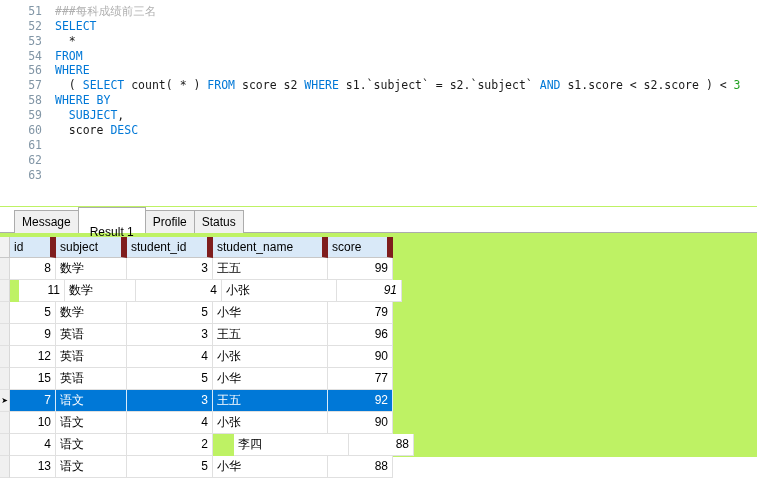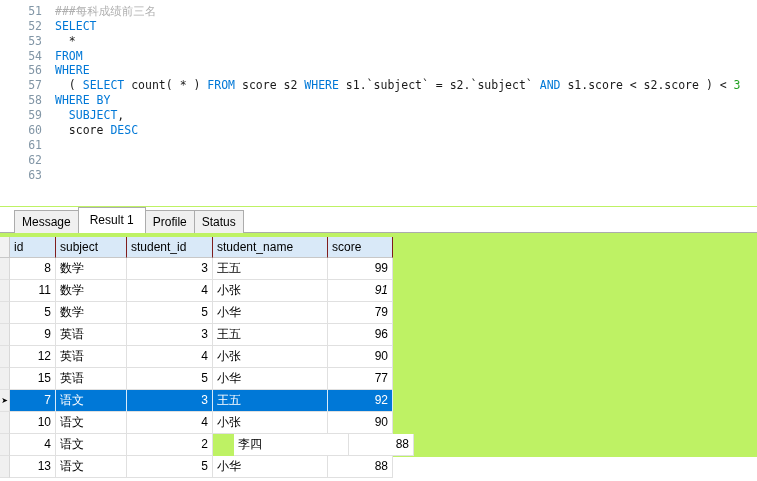--- a/index.html
+++ b/index.html
@@ -22,31 +22,31 @@
   .tok-plain   { color:#1a1a1a; }
 
   
   .tabbar { position:absolute; left:0; top:207px; width:757px; height:26px; background:#fff; }
   .tabbar::after { content:""; position:absolute; left:0; right:0; bottom:0; height:1px;
                    background:var(--tab-border,#ACACAC); }
   .tabs { position:absolute; left:14px; bottom:0; display:flex; align-items:flex-end; z-index:2; }
   .tab { position:relative; background:#F0F0F0; border:1px solid var(--tab-border,#ACACAC);
          border-bottom:none; height:23px; line-height:22px; padding:0 7px; font-size:12px;
          color:#000; margin-right:-1px; cursor:pointer; }
-  .tab.active { background:#fff; height:26px; line-height:24px; padding:0 11px; z-index:3; }
+  .tab.active { background:#fff; height:26px; line-height:24px; padding:12px 11px; z-index:3; }
 
   
   .grid { position:absolute; left:0; top:237px; width:757px; }
   .grid-row { display:flex; }
   .cell { height:22px; line-height:21px; font-size:12px; color:#000; background:#fff;
           border-right:1px solid var(--grid-line,#E0E0E0);
           border-bottom:1px solid var(--grid-line,#E0E0E0);
           padding:0 4px; overflow:hidden; white-space:nowrap; cursor:default; }
   .cell.head { height:21px; line-height:20px; background:var(--header-bg,#D9E9F8);
-               border-right:1px solid #7f1d1d; border-bottom:1px solid #C8C8C8; }
+               border-right:6px solid #7f1d1d; border-bottom:1px solid #C8C8C8; }
   .cell.marker { flex:0 0 10px; width:10px; background:#F0F0F0; padding:0;
                  border-right:1px solid #D8D8D8; font-size:8px; line-height:22px;
                  text-align:center; color:#000; }
   .cell.marker.head { background:#F2F2F2; border-right:1px solid #C8C8C8; }
   .al-r { text-align:right; }
   .al-l { text-align:left; }
   .grid-row.selected .cell:not(.marker) {
       background:var(--selection-bg,#0078D7); color:var(--selection-text,#fff);
       border-right:1px solid rgba(255,255,255,.85); }
 </style>
@@ -93,21 +93,21 @@
       <div class="grid-row">
         <div class="cell marker"></div>
         <div class="cell al-r" style="flex: 0 0 46px; width: 46px;">8</div>
         <div class="cell al-l" style="flex: 0 0 71px; width: 71px;">数学</div>
         <div class="cell al-r" style="flex: 0 0 86px; width: 86px;">3</div>
         <div class="cell al-l" style="flex: 0 0 115px; width: 115px;">王五</div>
         <div class="cell al-r" style="flex: 0 0 65px; width: 65px;">99</div>
       </div>
       <div class="grid-row">
         <div class="cell marker"></div>
-        <div class="cell al-r" style="flex: 0 0 46px; width: 46px;">11</div>
+        <div class="cell al-r" style="flex: 0 0 46px; width: 46px; margin-left: 9px;">11</div>
         <div class="cell al-l" style="flex: 0 0 71px; width: 71px;">数学</div>
         <div class="cell al-r" style="flex: 0 0 86px; width: 86px;">4</div>
         <div class="cell al-l" style="flex: 0 0 115px; width: 115px;">小张</div>
         <div class="cell al-r" style="flex: 0 0 65px; width: 65px; font-style: italic;">91</div>
       </div>
       <div class="grid-row">
         <div class="cell marker"></div>
         <div class="cell al-r" style="flex: 0 0 46px; width: 46px;">5</div>
         <div class="cell al-l" style="flex: 0 0 71px; width: 71px;">数学</div>
         <div class="cell al-r" style="flex: 0 0 86px; width: 86px;">5</div>

